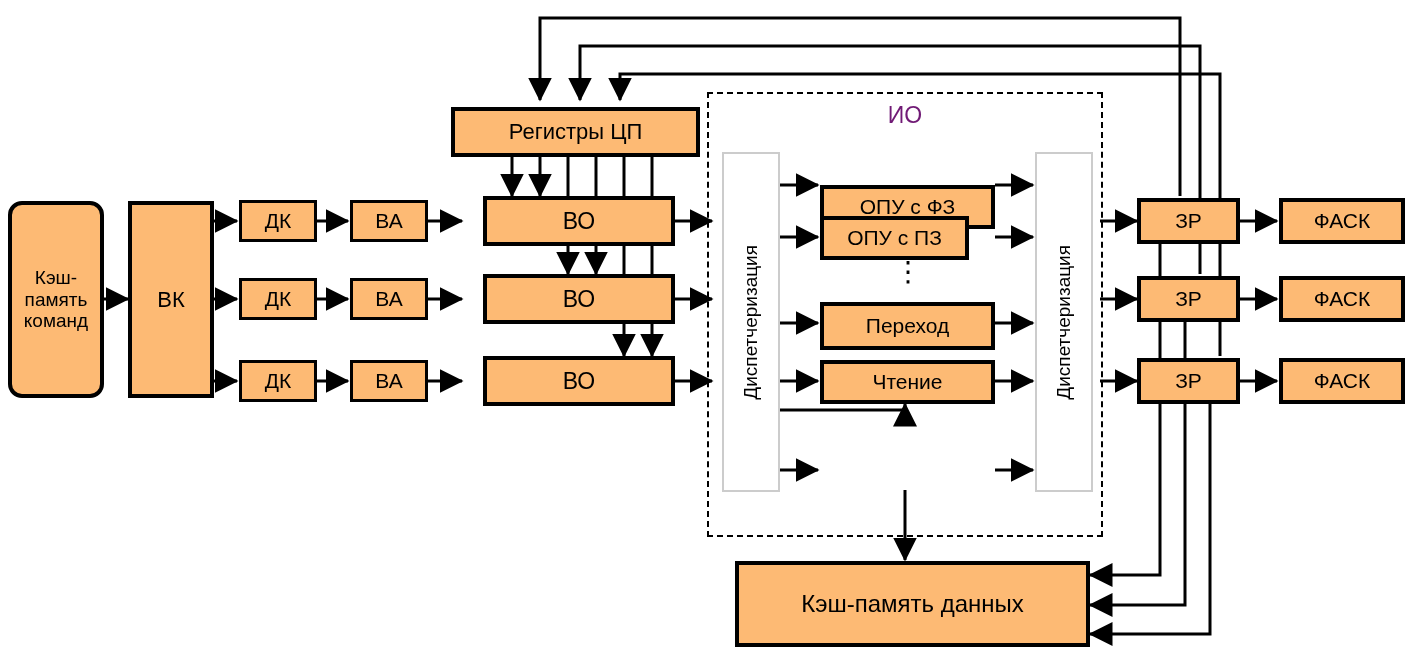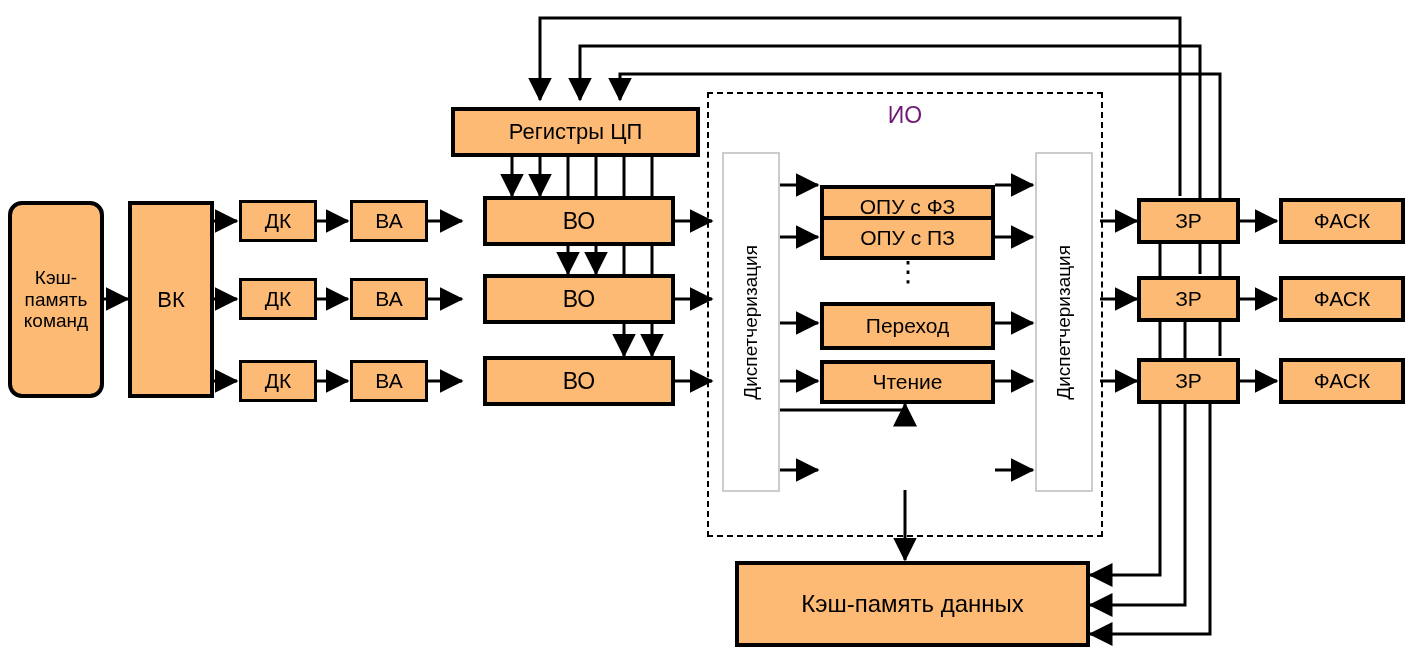--- a/index.html
+++ b/index.html
@@ -163,21 +163,21 @@
 
   <div class="light-region box" style="left:722px; top:152px; width:58px; height:340px; font-size:19px; border-color:#cccccc; border-width:2px;">
     <span class="vertical-text">Диспетчеризация</span>
   </div>
 
   <div class="light-region box" style="left:1035px; top:152px; width:58px; height:340px; font-size:19px; border-color:#cccccc; border-width:2px;">
     <span class="vertical-text">Диспетчеризация</span>
   </div>
 
   <div class="box thick" style="left:820px; top:163px; width:175px; height:44px; font-size:21px;margin-top:22px;">ОПУ с ФЗ</div>
-  <div class="box thick" style="left:820px; top:216px; width:175px; height:44px; font-size:21px;">ОПУ с ПЗ</div>
+  <div class="box thick" style="left:820px; top:216px; width:149px; height:44px; font-size:21px;">ОПУ с ПЗ</div>
 
   <div class="dots" style="left:870px; top:264px; width:76px; font-size:28px;">⋮</div>
 
   <div class="box thick" style="left:820px; top:302px; width:175px; height:48px; font-size:21px;">Переход</div>
   <div class="box thick" style="left:820px; top:360px; width:175px; height:44px; font-size:21px;">Чтение</div>
 
   <div class="box thick" style="left:1137px; top:198px; width:103px; height:46px; font-size:21px;">ЗР</div>
   <div class="box thick" style="left:1137px; top:276px; width:103px; height:46px; font-size:21px;">ЗР</div>
   <div class="box thick" style="left:1137px; top:358px; width:103px; height:46px; font-size:21px;">ЗР</div>
 

